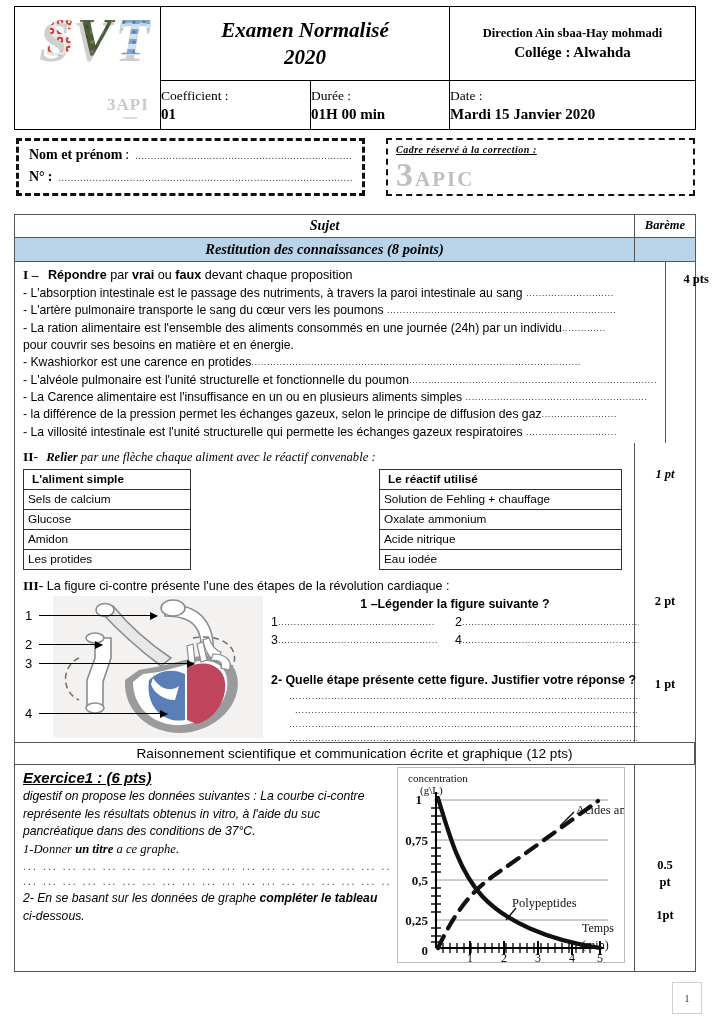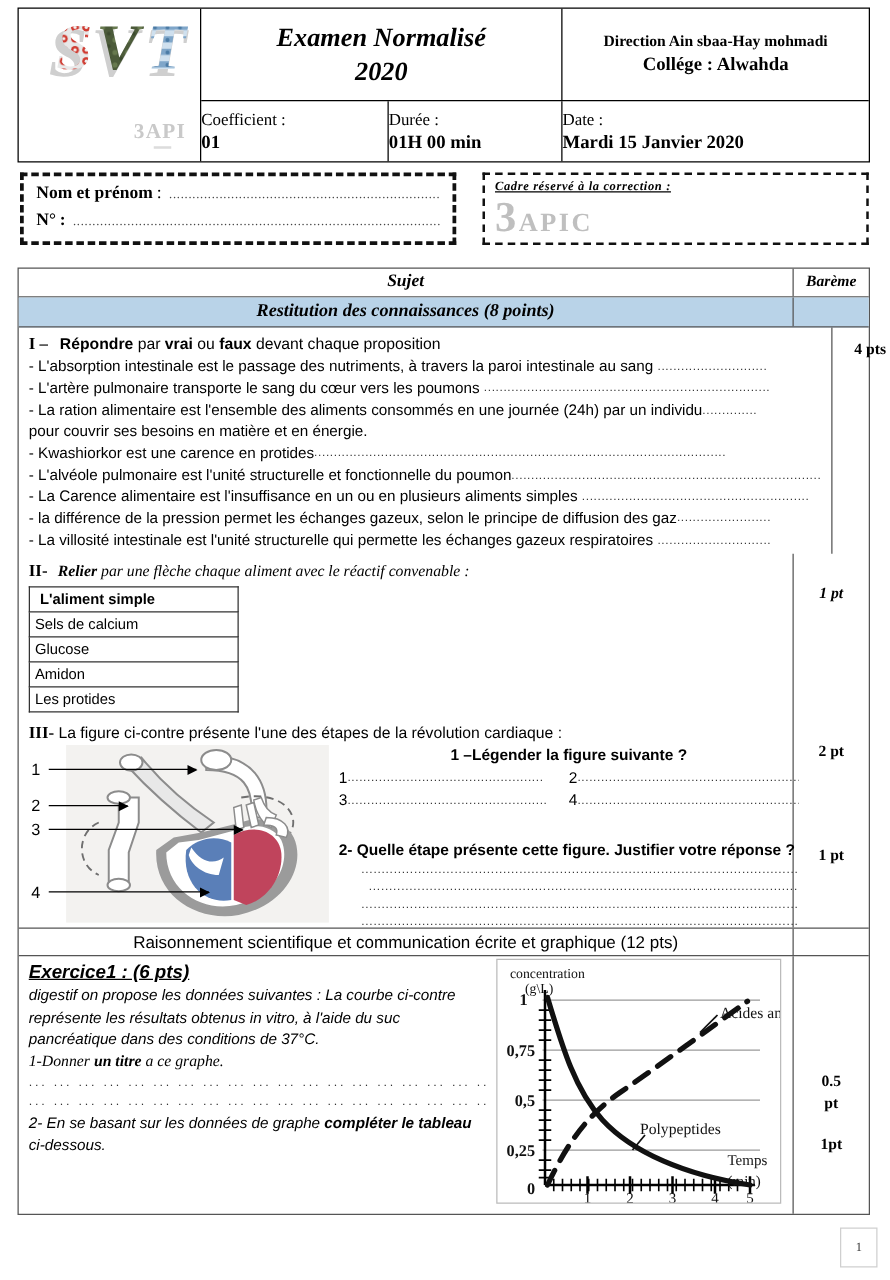--- a/index.html
+++ b/index.html
@@ -576,20 +576,39 @@
                   <td>Glucose</td>
                 </tr>
             <tr>
                   <td>Amidon</td>
                 </tr>
             <tr>
                   <td>Les protides</td>
                 </tr>
           </tbody>
             </table>
+          <table class="mtable right">
+            <tbody>
+                <tr>
+                  <td class="hd">Le réactif utilisé</td>
+                </tr>
+            <tr>
+                  <td>Solution de Fehling + chauffage</td>
+                </tr>
+            <tr>
+                  <td>Oxalate ammonium</td>
+                </tr>
+            <tr>
+                  <td>Acide nitrique</td>
+                </tr>
+            <tr>
+                  <td>Eau iodée</td>
+                </tr>
+          </tbody>
+            </table>
         </div>
       </div>
       <div class="col-bar" style="padding-top:24px;font-style:italic;">1 pt</div>
     </div>
 
     <div class="row bodyrow">
       <div class="col-sujet">
         <div class="iii-head">
           <span class="rn">III-</span><span> La figure ci-contre présente l'une des étapes de la révolution cardiaque :</span>
         </div>
@@ -655,21 +674,21 @@
             <div class="dotline">............................................................................................................................</div>
           </div>
         </div>
       </div>
       <div class="col-bar">
         <div style="margin-top:12px;">2 pt</div>
         <div style="margin-top:68px;">1 pt</div>
       </div>
     </div>
 
-    <div class="row ex-band" style="border-top:1.2px solid #555;border-bottom:1.2px solid #555;">
+    <div class="row ex-band" style="border-top:1.2px solid #555;border-bottom:1.2px solid #555;flex-direction:column;">
       <div class="col-sujet">Raisonnement scientifique et communication écrite et graphique (12 pts)</div>
       <div class="col-bar"></div>
     </div>
 
     <div class="row exrow">
       <div class="col-sujet">
         <div class="ex-left">
           <div class="ex-title">Exercice1 : (6 pts)</div>
           <div class="ex-p"> digestif on propose les données suivantes : La courbe ci-contre</div>
           <div class="ex-p">représente les résultats obtenus in vitro, à l'aide du suc</div>

